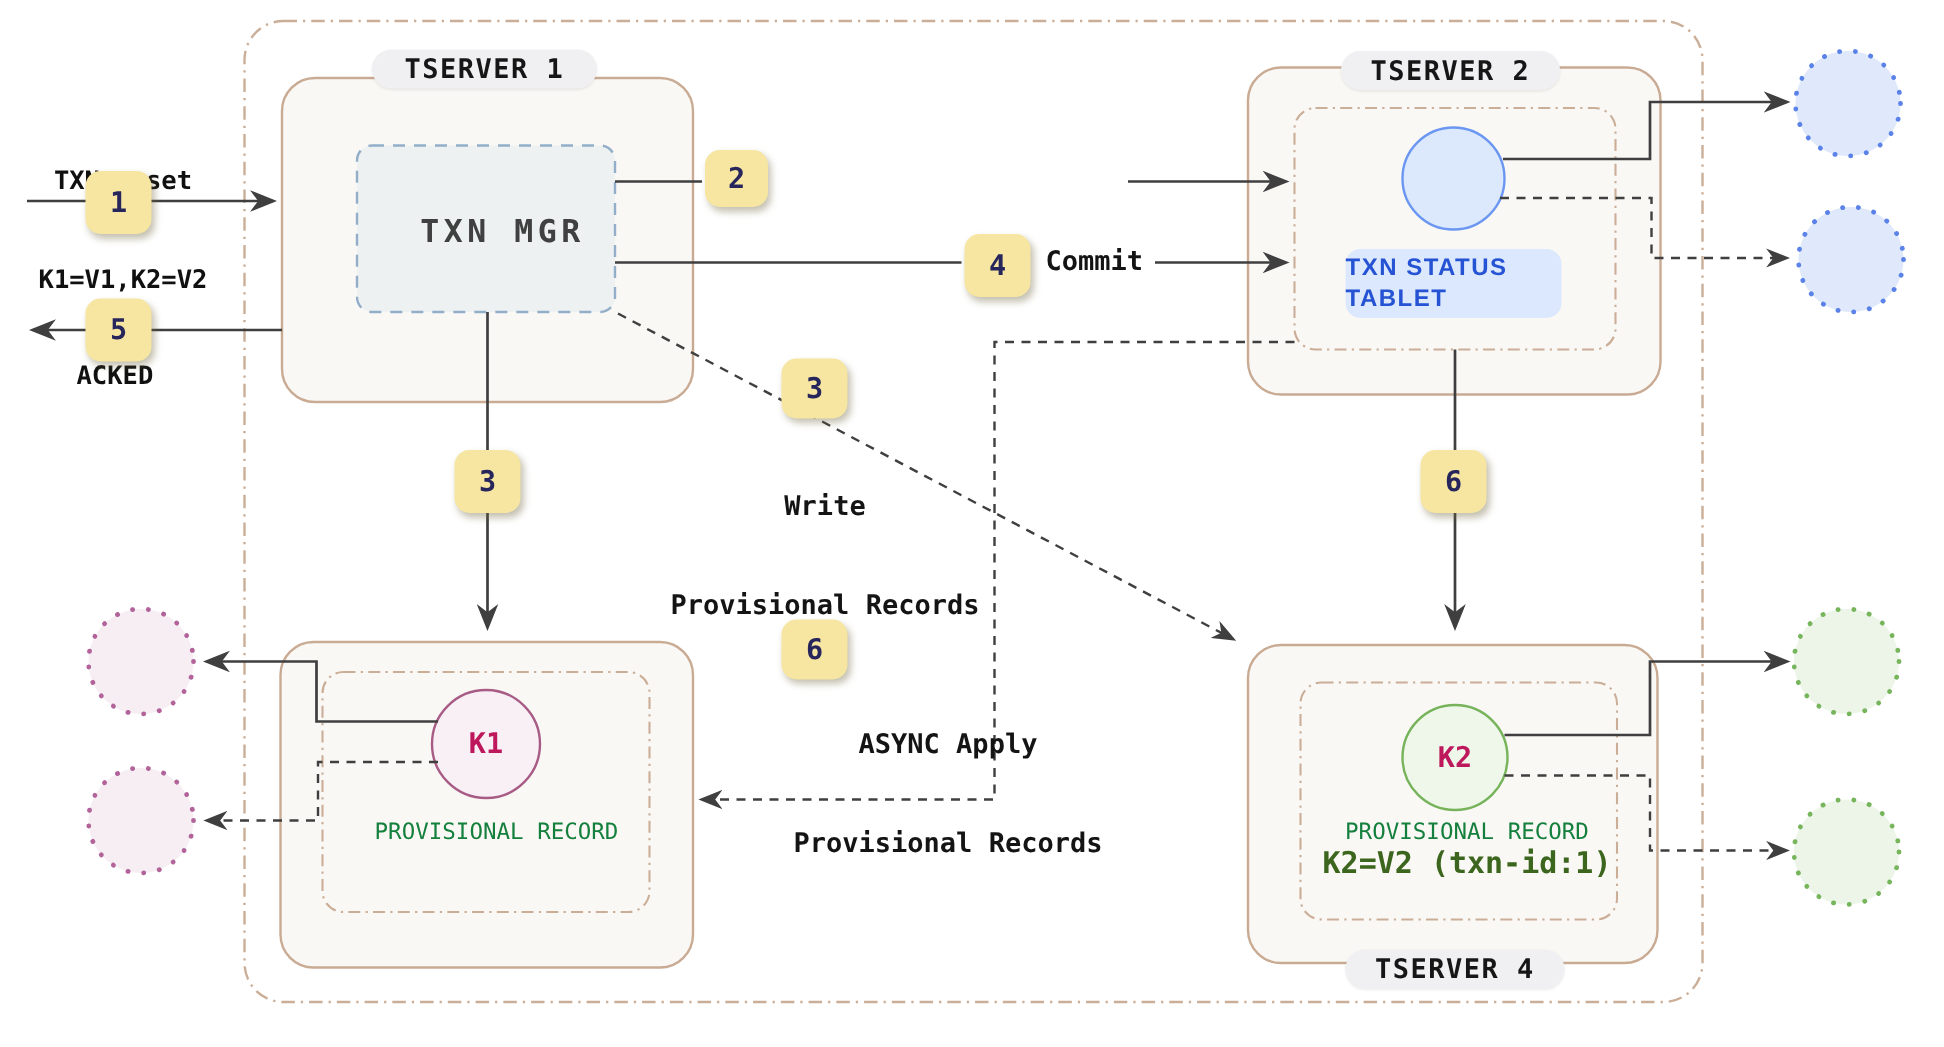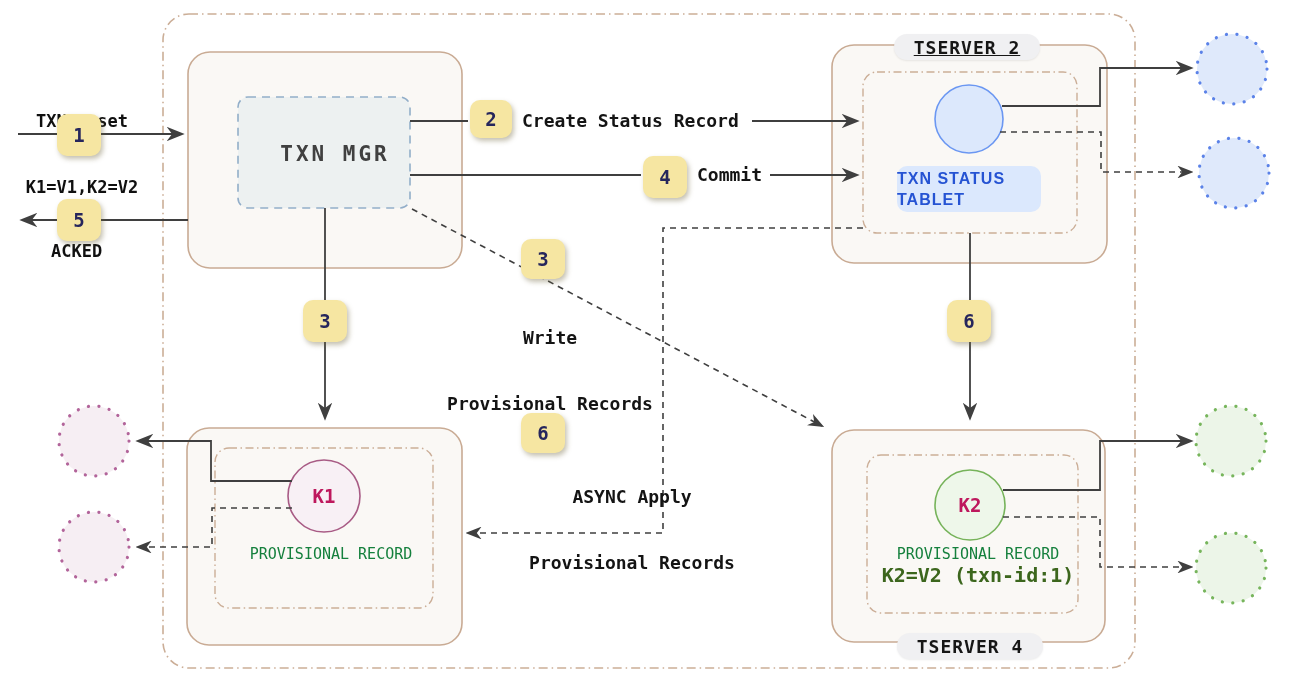--- a/index.html
+++ b/index.html
@@ -76,21 +76,22 @@
     <path d="M1002 106 L1100 106 L1100 68 L1191 68" fill="none" stroke="#3f3f3f" stroke-width="1.8" marker-end="url(#arrow)"></path>
     <path d="M1003 490 L1100 490 L1100 441 L1191 441" fill="none" stroke="#3f3f3f" stroke-width="1.8" marker-end="url(#arrow)"></path>
 
     <path d="M412 209 L822 426" fill="none" stroke="#3f3f3f" stroke-width="1.6" stroke-dasharray="6 5" marker-end="url(#arrow)"></path>
     <path d="M863 228 L663 228 L663 533 L468 533" fill="none" stroke="#3f3f3f" stroke-width="1.6" stroke-dasharray="6 5" marker-end="url(#arrow)"></path>
     <path d="M1000 132 L1101 132 L1101 172 L1191 172" fill="none" stroke="#3f3f3f" stroke-width="1.6" stroke-dasharray="6 5" marker-end="url(#arrow)"></path>
     <path d="M292 508 L212 508 L212 547 L138 547" fill="none" stroke="#3f3f3f" stroke-width="1.6" stroke-dasharray="6 5" marker-end="url(#arrow)"></path>
     <path d="M1003 517 L1100 517 L1100 567 L1191 567" fill="none" stroke="#3f3f3f" stroke-width="1.6" stroke-dasharray="6 5" marker-end="url(#arrow)"></path>
   </svg>
 
-  <div class="pill" style="left:894px;top:34px;width:146px;height:26px;text-decoration:underline;">TSERVER 2</div>
+  <div class="pill" style="left:248px;top:33px;width:150px;height:26px;">TSERVER 1</div>
+  <div class="pill" style="left:894px;top:34px;width:146px;height:26px;">TSERVER 2</div>
   <div class="pill" style="left:897px;top:633px;width:146px;height:26px;">TSERVER 4</div>
 
   <div class="txnmgr-text" style="left:324px;top:142px;transform:translateX(-50%);">TXN MGR</div>
 
   <div class="tablet-pill">
     <div>TXN STATUS</div>
     <div>TABLET</div>
   </div>
 
   <div class="key-label" style="left:324px;top:496px;">K1</div>
@@ -99,21 +100,20 @@
   <div class="rec-title" style="left:331px;top:545px;">PROVISIONAL RECORD</div>
   <div class="rec-title" style="left:978px;top:545px;">PROVISIONAL RECORD</div>
   <div class="rec-value green" style="left:978px;top:563px;">K2=V2 (txn-id:1)</div>
 
   <div class="mlabel-b center-block abs" style="left:82px;top:66px;line-height:22px;">
     <div>TXN - set</div>
     <div>K1=V1,K2=V2</div>
   </div>
   <div class="mlabel-b" style="left:51px;top:241px;">ACKED</div>
 
-  <div class="mlabel" style="left:522px;top:110px;">Create Status Record</div>
   <div class="mlabel" style="left:697px;top:164px;">Commit</div>
   <div class="mlabel center-block abs" style="left:550px;top:283px;line-height:22px;">
     <div>Write</div>
     <div>Provisional Records</div>
   </div>
   <div class="mlabel center-block abs" style="left:632px;top:442px;line-height:22px;">
     <div>ASYNC Apply</div>
     <div>Provisional Records</div>
   </div>
 

